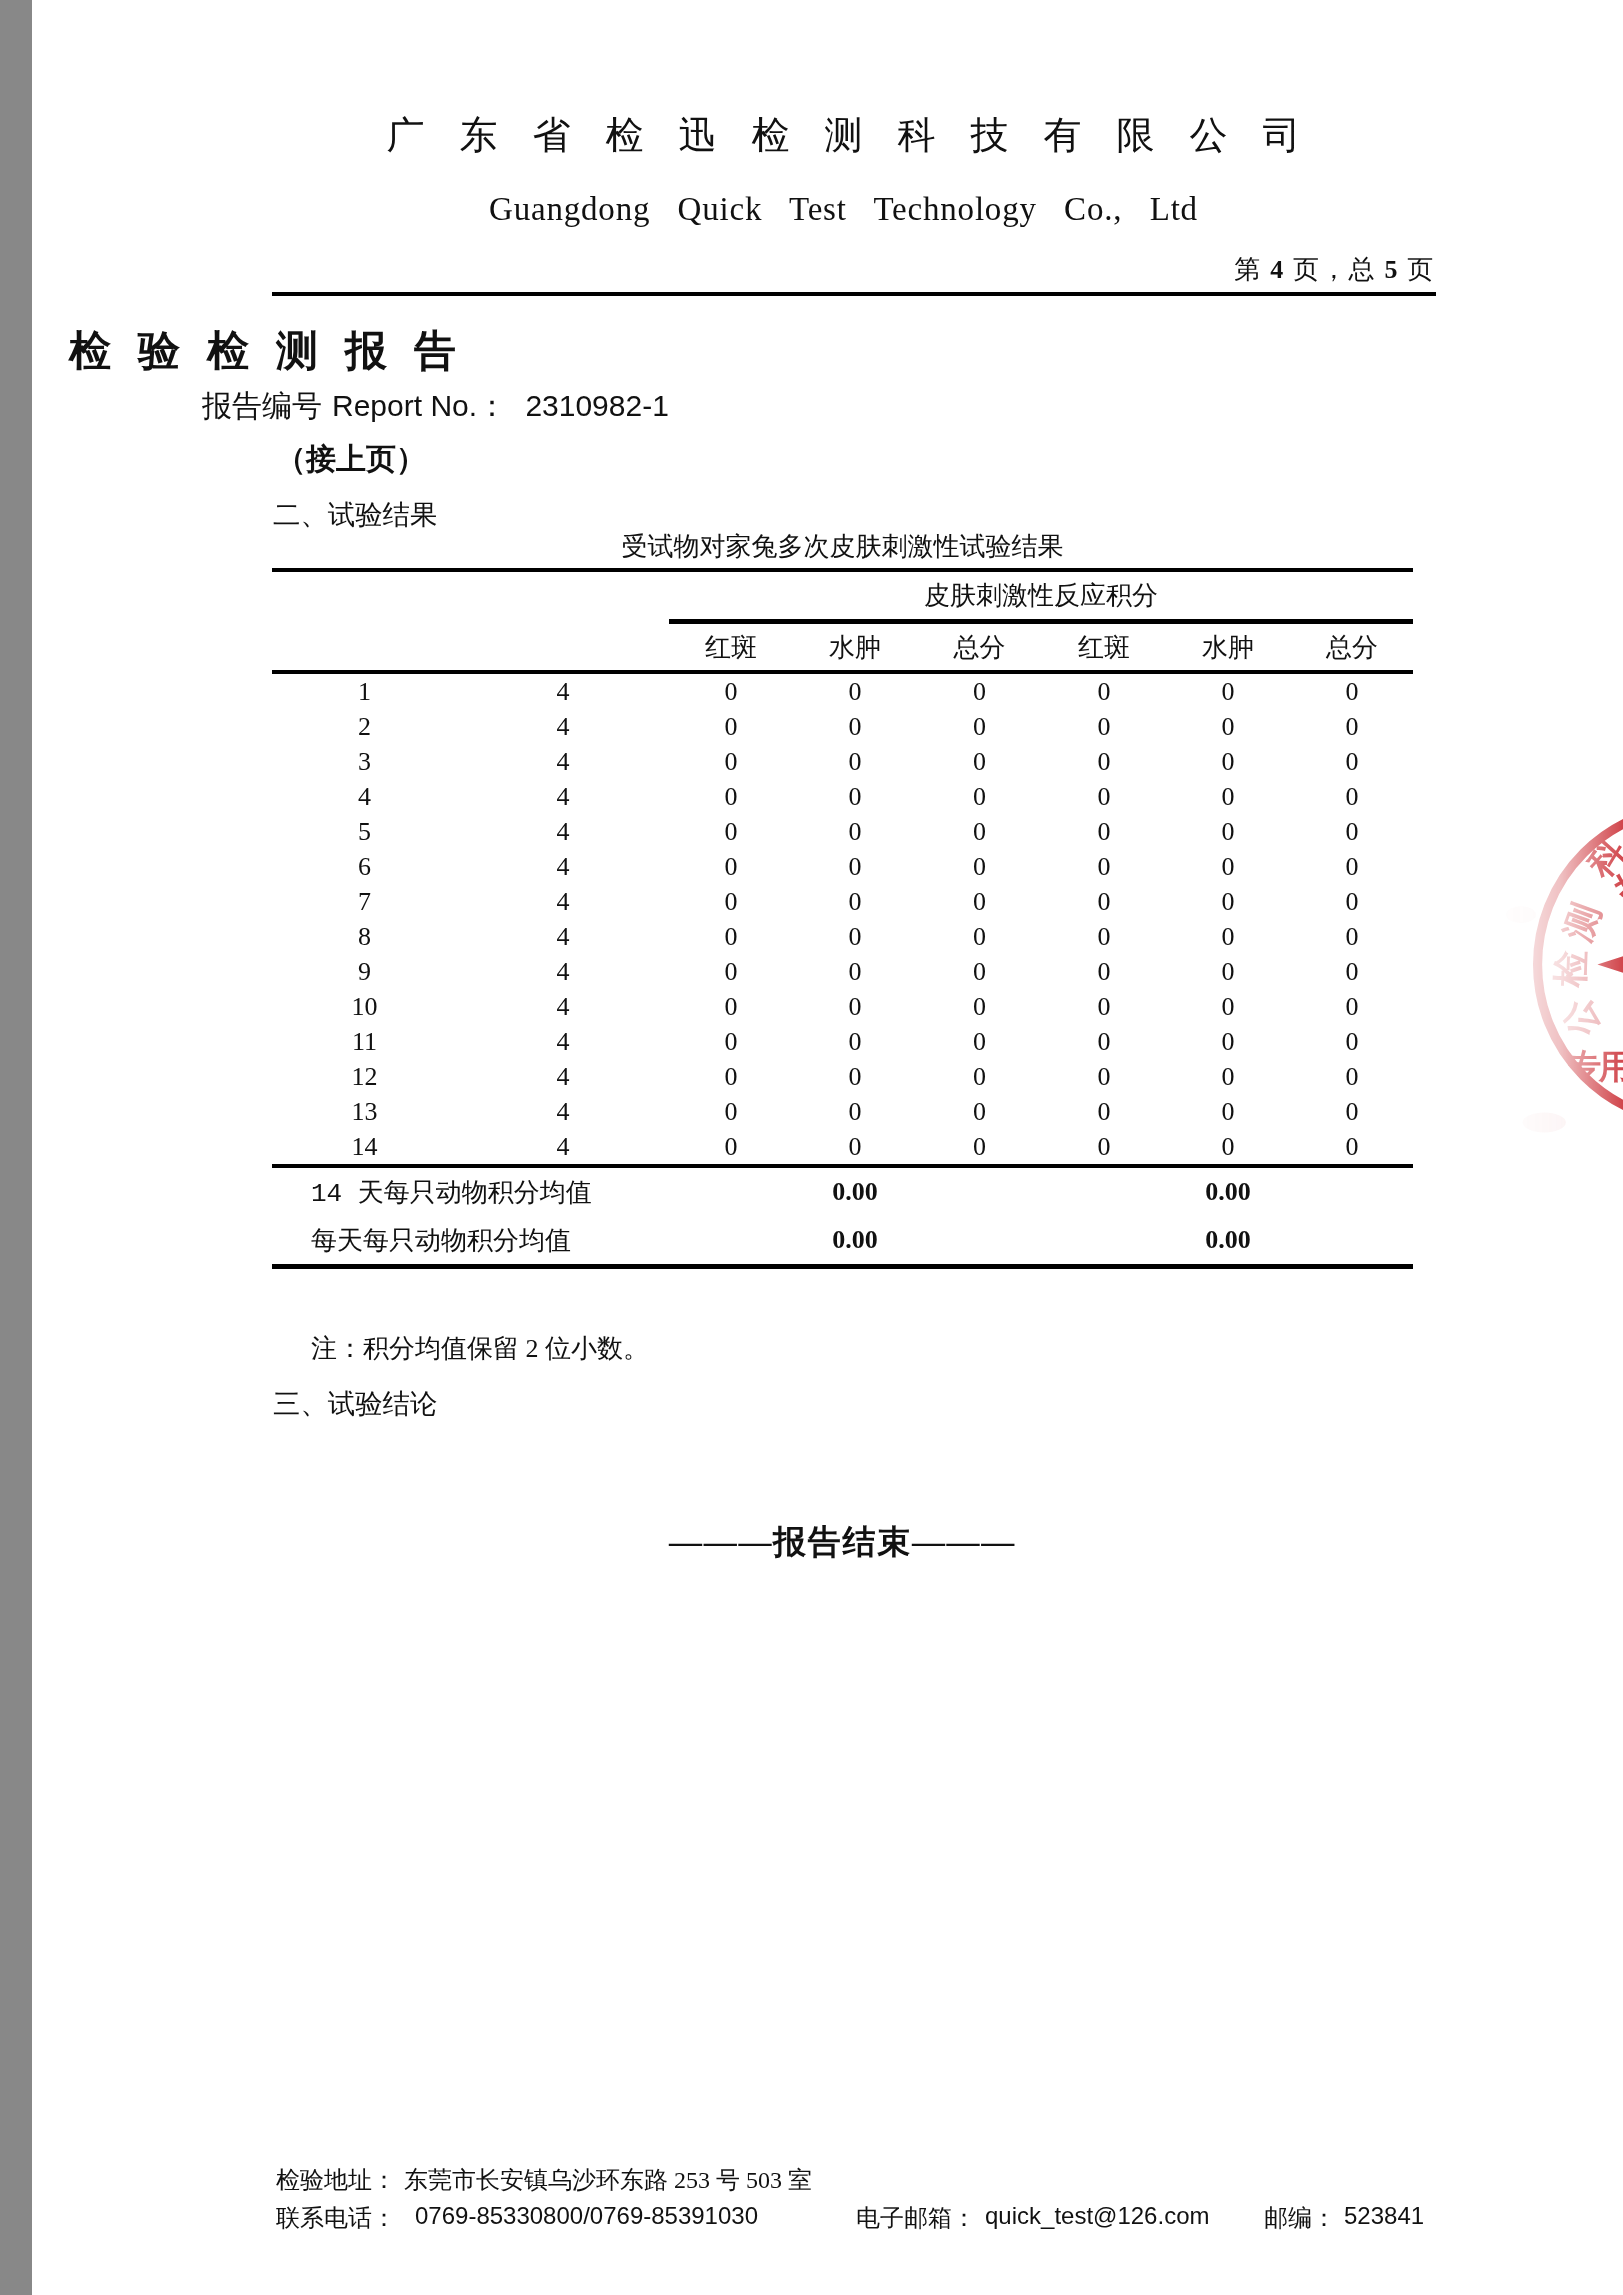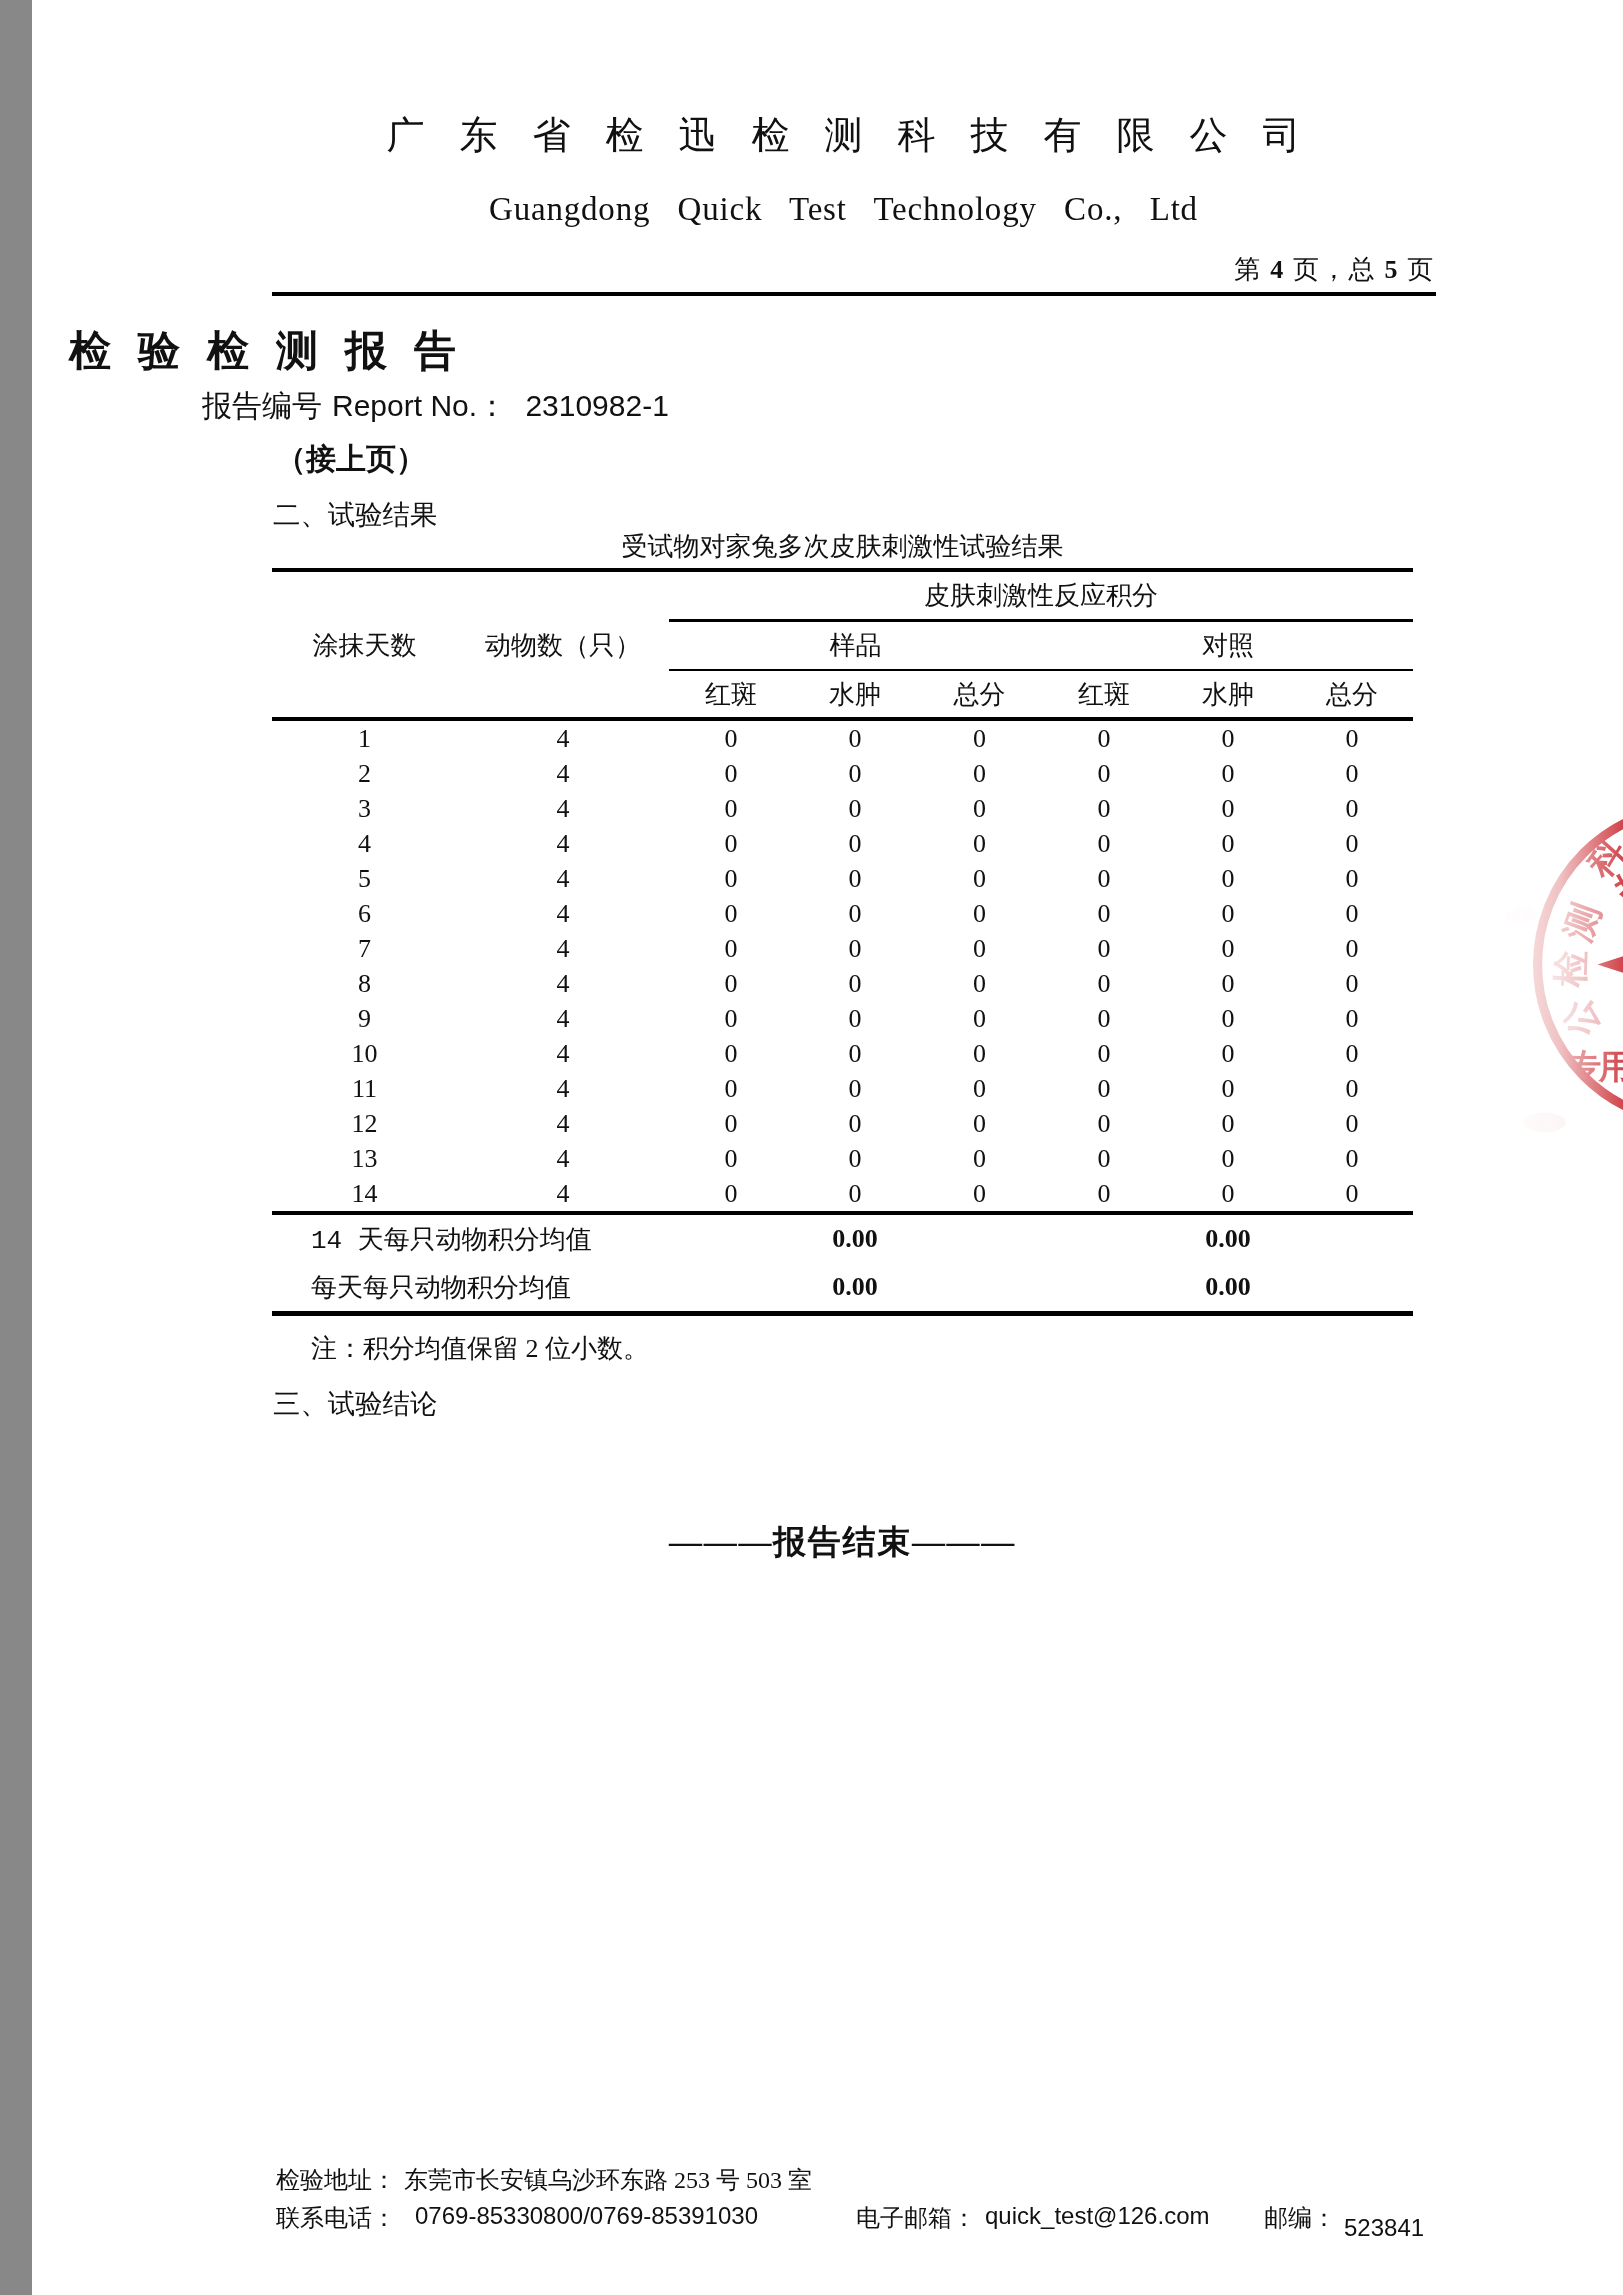--- a/index.html
+++ b/index.html
@@ -103,26 +103,20 @@
 
   <div class="abs sec-heading sec2">二、试验结果</div>
 
   <div class="abs table-title">受试物对家兔多次皮肤刺激性试验结果</div>
 
   <div class="abs rtable">
     <div class="bandA">
       <div class="score-head">皮肤刺激性反应积分</div>
     </div>
     <div class="subrule"></div>
-    <div class="bandB">
-      <span>涂抹天数</span>
-      <span>动物数（只）</span>
-      <span>样品</span>
-      <span>对照</span>
-    </div>
     <div class="subrule"></div>
     <div class="bandC">
       <span></span>
       <span></span>
       <span>红斑</span>
       <span>水肿</span>
       <span>总分</span>
       <span>红斑</span>
       <span>水肿</span>
       <span>总分</span>
@@ -324,17 +318,17 @@
   <div class="abs footer-line" style="top:2164px;left:244px;">
     <span class="abs" style="left:0;top:0;">检验地址：</span>
     <span class="abs" style="left:128px;top:0;">东莞市长安镇乌沙环东路 253 号 503 室</span>
   </div>
   <div class="abs footer-line" style="top:2202px;left:0;width:1623px;">
     <span class="abs" style="left:244px;top:0;">联系电话：</span>
     <span class="abs f-val" style="left:383px;top:0;">0769-85330800/0769-85391030</span>
     <span class="abs" style="left:824px;top:0;">电子邮箱：</span>
     <span class="abs f-val" style="left:953px;top:0;">quick_test@126.com</span>
     <span class="abs" style="left:1232px;top:0;">邮编：</span>
-    <span class="abs f-val" style="left:1312px;top:12px;">523841</span>
+    <span class="abs f-val" style="left:1312px;top:0;">523841</span>
   </div>
 
 </div>
 
 
 </body></html>

